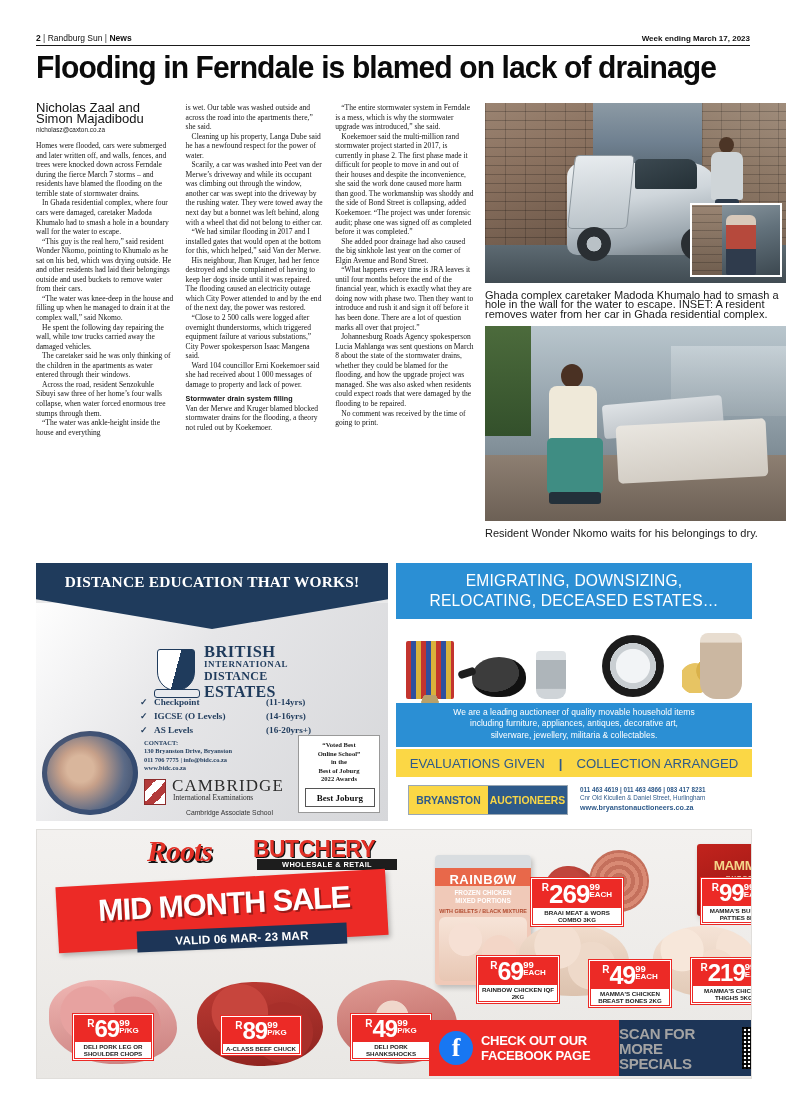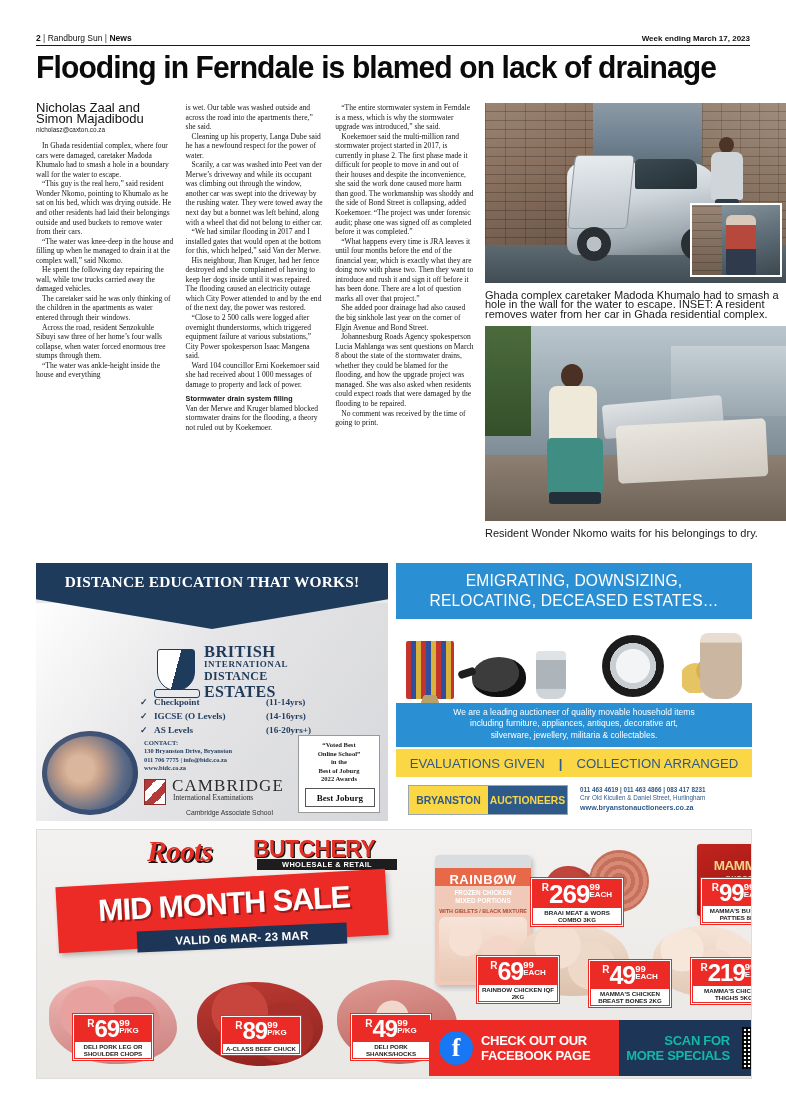--- a/index.html
+++ b/index.html
@@ -327,22 +327,22 @@
   .fbbar { position:absolute; left:392px; top:190px; width:360px; height:56px; }
   .fbbar .redp { position:absolute; left:0; top:0; width:190px; height:56px;
      background:#ec2a26; display:flex; align-items:center; }
   .fbbar .fbicon { width:34px; height:34px; margin-left:10px; border-radius:50%;
      background:#1877f2; color:#fff; font-family:"Liberation Serif",serif;
      font-weight:bold; font-size:26px; line-height:34px; text-align:center; }
   .fbbar .fbtxt { margin-left:8px; color:#fff; font-weight:bold;
      font-size:13px; line-height:15px; letter-spacing:-.3px; }
   .fbbar .navyp { position:absolute; left:190px; top:0; width:118px; height:56px;
      background:#1d3557; display:flex; align-items:center; justify-content:center; }
-  .fbbar .navyp div { color:#14b8a6; font-weight:bold; font-size:13px; line-height:15px;
-     text-align:right; letter-spacing:-.3px; }
+  .fbbar .navyp div { color:#a3a3a3; font-weight:bold; font-size:15px; line-height:15px;
+     text-align:left; letter-spacing:-.3px; }
   .fbbar .qrp { position:absolute; left:308px; top:0; width:52px; height:56px;
      background:#1d3557; display:flex; align-items:center; justify-content:center; }
   .qr { width:42px; height:42px; background:#fff;
      background-image:
        repeating-linear-gradient(90deg,#111 0 2px, #fff 2px 4px),
        repeating-linear-gradient(0deg,#111 0 2px, #fff 2px 4px);
      background-blend-mode:multiply; }
 </style>
 </head>
 <body>
@@ -361,20 +361,21 @@
   <div class="article">
     <div class="cols">
 
       <div class="col">
         <div class="byline">
           <div class="byline-name">Nicholas Zaal and Simon Majadibodu</div>
           <div class="byline-mail">nicholasz@caxton.co.za</div>
         </div>
         <div class="gap"></div>
         <div class="body-txt">
+          <p class="noind">Homes were flooded, cars were submerged and later written off, and walls, fences, and trees were knocked down across Ferndale during the fierce March 7 storms – and residents have blamed the flooding on the terrible state of stormwater drains.</p>
           <p>In Ghada residential complex, where four cars were damaged, caretaker Madoda Khumalo had to smash a hole in a boundary wall for the water to escape.</p>
           <p>“This guy is the real hero,” said resident Wonder Nkomo, pointing to Khumalo as he sat on his bed, which was drying outside. He and other residents had laid their belongings outside and used buckets to remove water from their cars.</p>
           <p>“The water was knee-deep in the house and filling up when he managed to drain it at the complex wall,” said Nkomo.</p>
           <p>He spent the following day repairing the wall, while tow trucks carried away the damaged vehicles.</p>
           <p>The caretaker said he was only thinking of the children in the apartments as water entered through their windows.</p>
           <p>Across the road, resident Senzokuhle Sibuyi saw three of her home’s four walls collapse, when water forced enormous tree stumps through them.</p>
           <p>“The water was ankle-height inside the house and everything</p>
         </div>
       </div>
 
@@ -389,22 +390,22 @@
           <p>Ward 104 councillor Erni Koekemoer said she had received about 1 000 messages of damage to property and lack of power.</p>
           <p class="sub">Stormwater drain system filling</p>
           <p class="noind">Van der Merwe and Kruger blamed blocked stormwater drains for the flooding, a theory not ruled out by Koekemoer.</p>
         </div>
       </div>
 
       <div class="col">
         <div class="body-txt">
           <p>“The entire stormwater system in Ferndale is a mess, which is why the stormwater upgrade was introduced,” she said.</p>
           <p>Koekemoer said the multi-million rand stormwater project started in 2017, is currently in phase 2. The first phase made it difficult for people to move in and out of their houses and despite the inconvenience, she said the work done caused more harm than good. The workmanship was shoddy and the side of Bond Street is collapsing, added Koekemoer. “The project was under forensic audit; phase one was signed off as completed before it was completed.”</p>
+          <p>She added poor drainage had also caused the big sinkhole last year on the corner of Elgin Avenue and Bond Street.</p>
           <p>“What happens every time is JRA leaves it until four months before the end of the financial year, which is exactly what they are doing now with phase two. Then they want to introduce and rush it and sign it off before it has been done. There are a lot of question marks all over that project.”</p>
-          <p>She added poor drainage had also caused the big sinkhole last year on the corner of Elgin Avenue and Bond Street.</p>
           <p>Johannesburg Roads Agency spokesperson Lucia Mahlanga was sent questions on March 8 about the state of the stormwater drains, whether they could be blamed for the flooding, and how the upgrade project was managed. She was also asked when residents could expect roads that were damaged by the flooding to be repaired.</p>
           <p>No comment was received by the time of going to print.</p>
         </div>
       </div>
     </div>
 
     <div class="photo-col">
       <div class="ph1">
         <div class="ph1-sky"></div>
         <div class="brickwall"></div>

